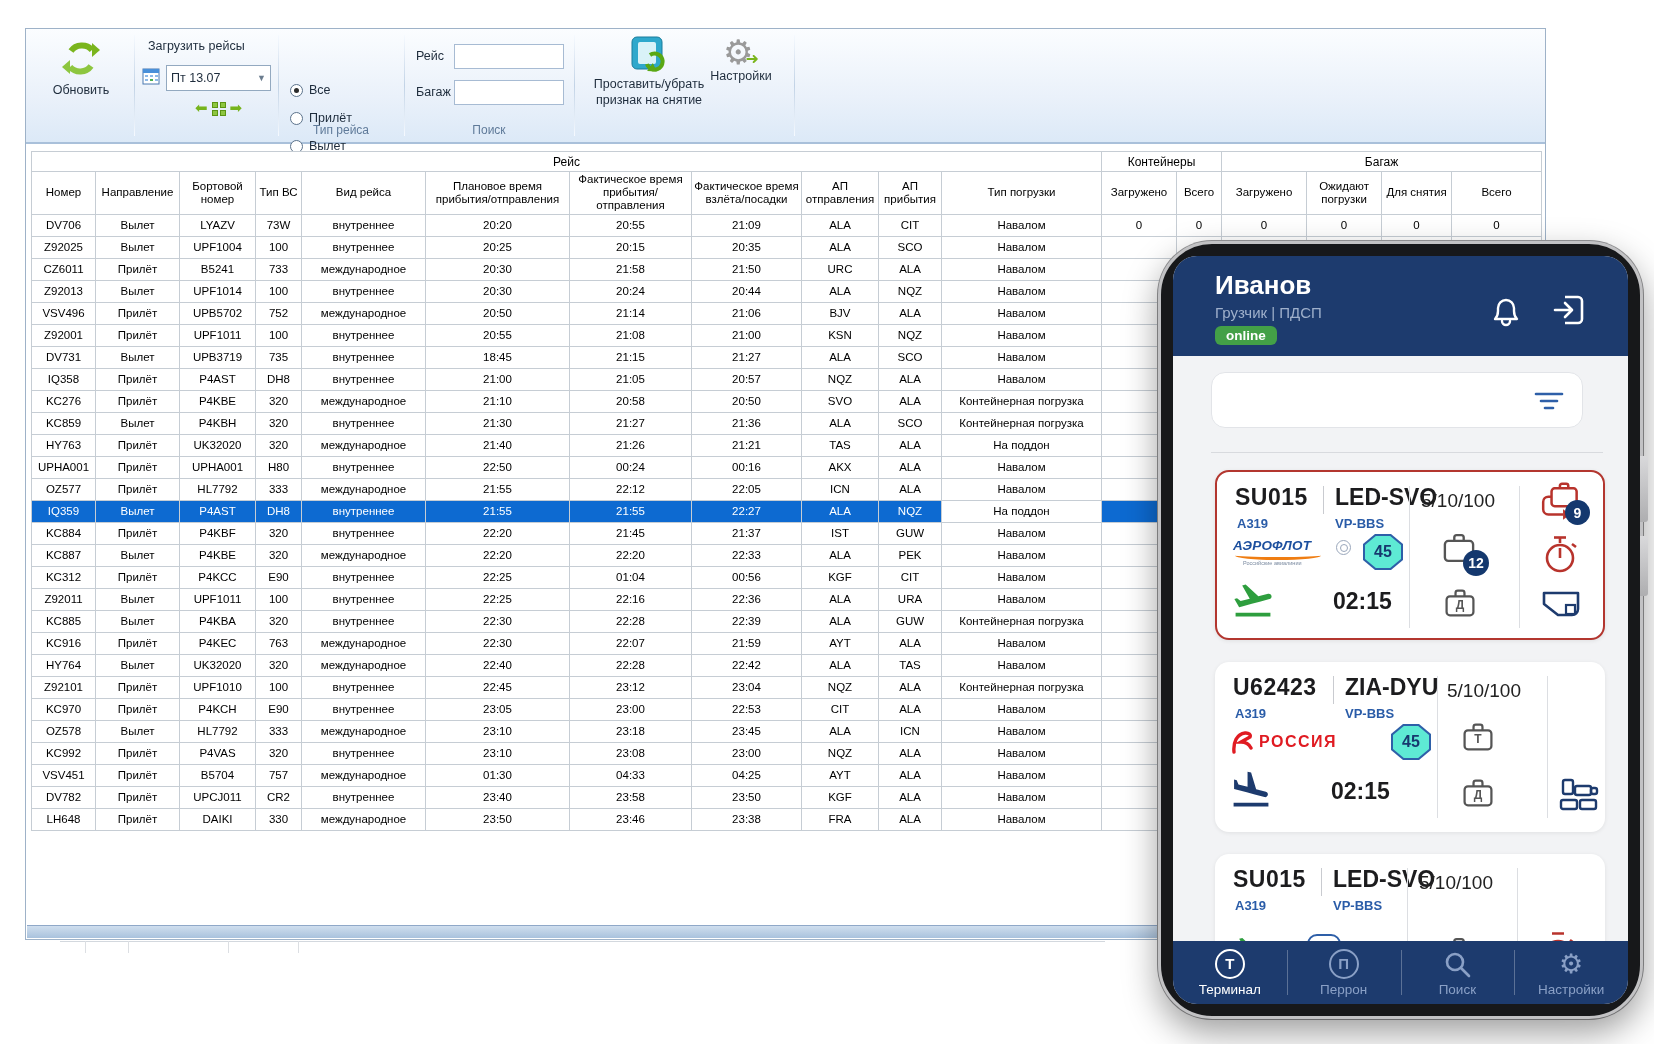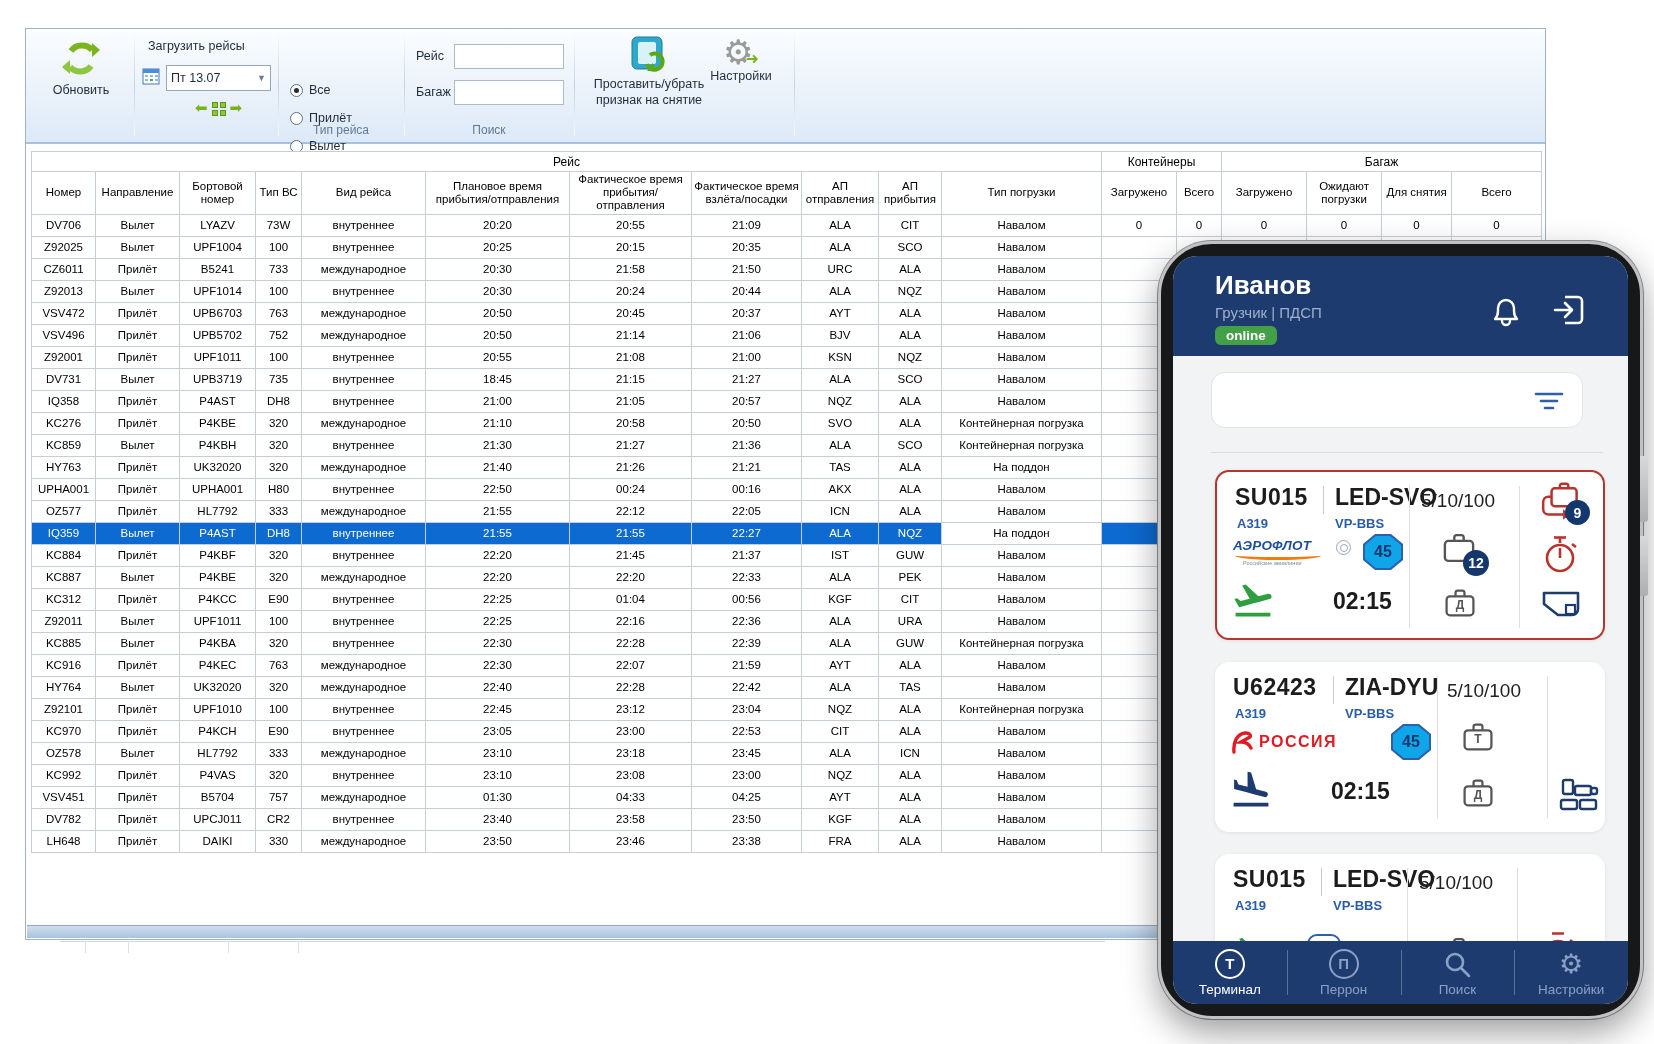--- a/index.html
+++ b/index.html
@@ -84,21 +84,21 @@
   .c-flight { position:absolute; left:18px; top:12px; font-size:23px; font-weight:bold; color:#1c1c1e; letter-spacing:.5px;}
   .c-pipe { position:absolute; left:106px; top:14px; width:1px; height:28px; background:#c9cbd0; }
   .c-route { position:absolute; left:118px; top:12px; font-size:23px; font-weight:bold; color:#1c1c1e; }
   .c-ac  { position:absolute; left:20px; top:44px; font-size:13px; font-weight:bold; color:#2a5ca8; }
   .c-reg { position:absolute; left:118px; top:44px; font-size:13px; font-weight:bold; color:#2a5ca8; }
   .c-cnt { position:absolute; left:204px; top:18px; font-size:19px; color:#222; }
   .c-time { position:absolute; left:116px; top:116px; font-size:23px; font-weight:bold; color:#1c1c1e;text-align:right; }
 
   .octagon { position:absolute; width:40px; height:36px; background:#2e5fa8;
              clip-path:polygon(30% 0,70% 0,100% 28%,100% 72%,70% 100%,30% 100%,0 72%,0 28%); }
-  .octagon i { position:absolute; left:2px; top:2px; right:2px; bottom:2px; background:#0ea5e9;
+  .octagon i { position:absolute; left:2px; top:2px; right:2px; bottom:2px; background:#5eead4;
                clip-path:polygon(30% 0,70% 0,100% 28%,100% 72%,70% 100%,30% 100%,0 72%,0 28%);
                display:flex; align-items:center; justify-content:center;
                font-style:normal; font-size:16px; font-weight:bold; color:#17386e; }
 
   .badge { position:absolute; background:#14386e; color:#fff; border-radius:50%;
            display:flex; align-items:center; justify-content:center; font-weight:bold; }
 
   
   .af { position:absolute; left:16px; top:64px; width:118px; height:36px; }
   .af-name { font-size:13.5px; font-weight:bold; font-style:italic; color:#1c4f9e; letter-spacing:.2px; }
@@ -324,39 +324,20 @@
             <td>NQZ</td>
             <td>Навалом</td>
             <td></td>
             <td></td>
             <td></td>
             <td></td>
             <td></td>
             <td></td>
           </tr>
           <tr>
-            <td>VSV472</td>
-            <td>Прилёт</td>
-            <td>UPB6703</td>
-            <td>763</td>
-            <td>международное</td>
-            <td>20:50</td>
-            <td>20:45</td>
-            <td>20:37</td>
-            <td>AYT</td>
-            <td>ALA</td>
-            <td>Навалом</td>
-            <td></td>
-            <td></td>
-            <td></td>
-            <td></td>
-            <td></td>
-            <td></td>
-          </tr>
-          <tr>
             <td>VSV496</td>
             <td>Прилёт</td>
             <td>UPB5702</td>
             <td>752</td>
             <td>международное</td>
             <td>20:50</td>
             <td>21:14</td>
             <td>21:06</td>
             <td>BJV</td>
             <td>ALA</td>

